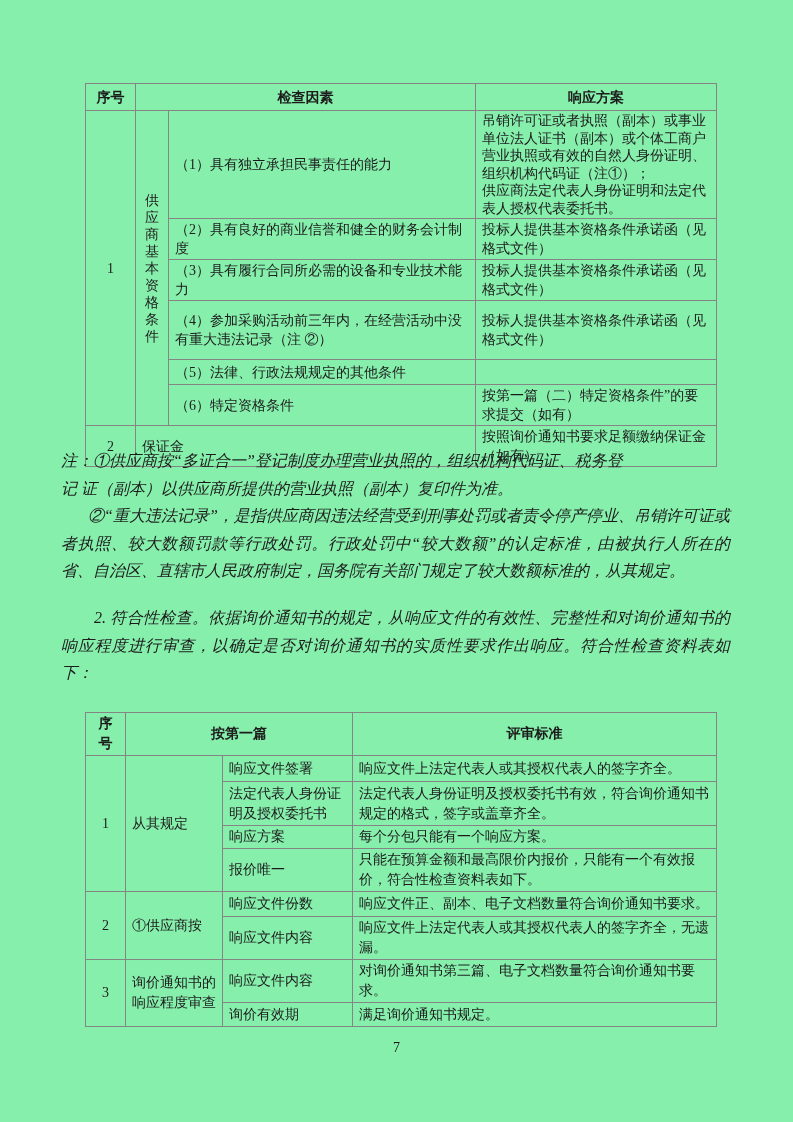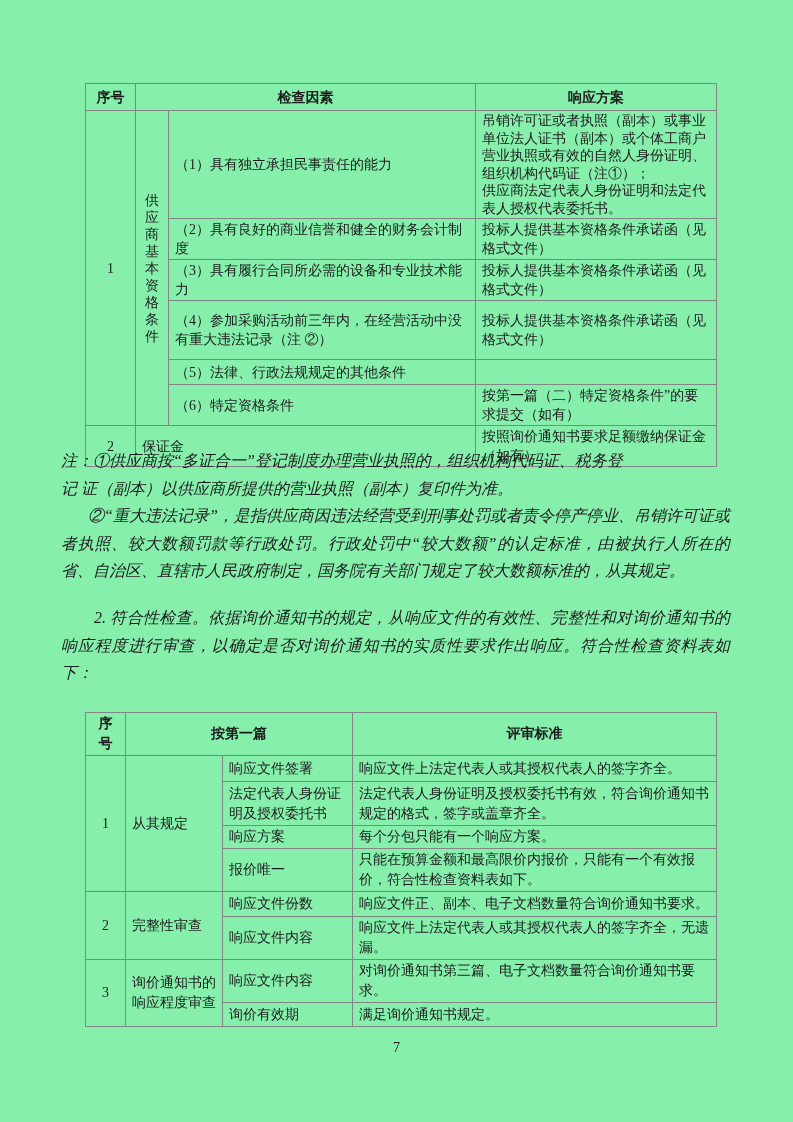--- a/index.html
+++ b/index.html
@@ -129,21 +129,21 @@
     <tr style="height:21px">
       <td>响应方案</td>
       <td>每个分包只能有一个响应方案。</td>
     </tr>
     <tr style="height:35px">
       <td>报价唯一</td>
       <td>只能在预算金额和最高限价内报价，只能有一个有效报价，符合性检查资料表如下。</td>
     </tr>
     <tr style="height:25px">
       <td class="c" rowspan="2">2</td>
-      <td rowspan="2">完整性审查</td>
+      <td rowspan="2">①供应商按</td>
       <td>响应文件份数</td>
       <td>响应文件正、副本、电子文档数量符合询价通知书要求。</td>
     </tr>
     <tr style="height:40px">
       <td>响应文件内容</td>
       <td>响应文件上法定代表人或其授权代表人的签字齐全，无遗漏。</td>
     </tr>
     <tr style="height:25px">
       <td class="c" rowspan="2">3</td>
       <td rowspan="2">询价通知书的响应程度审查</td>

